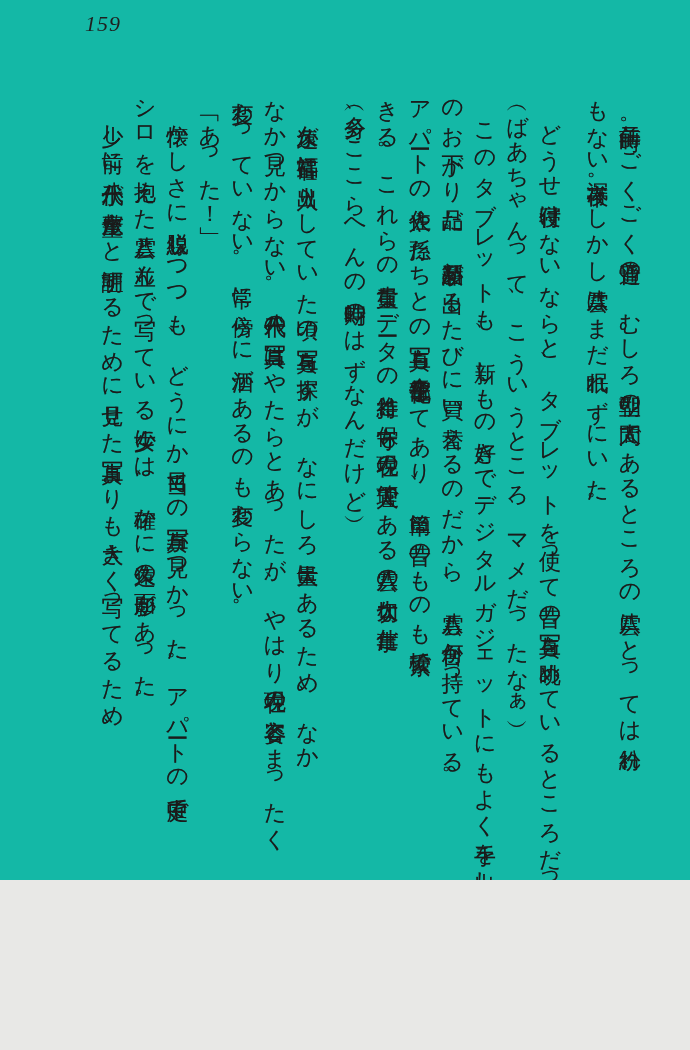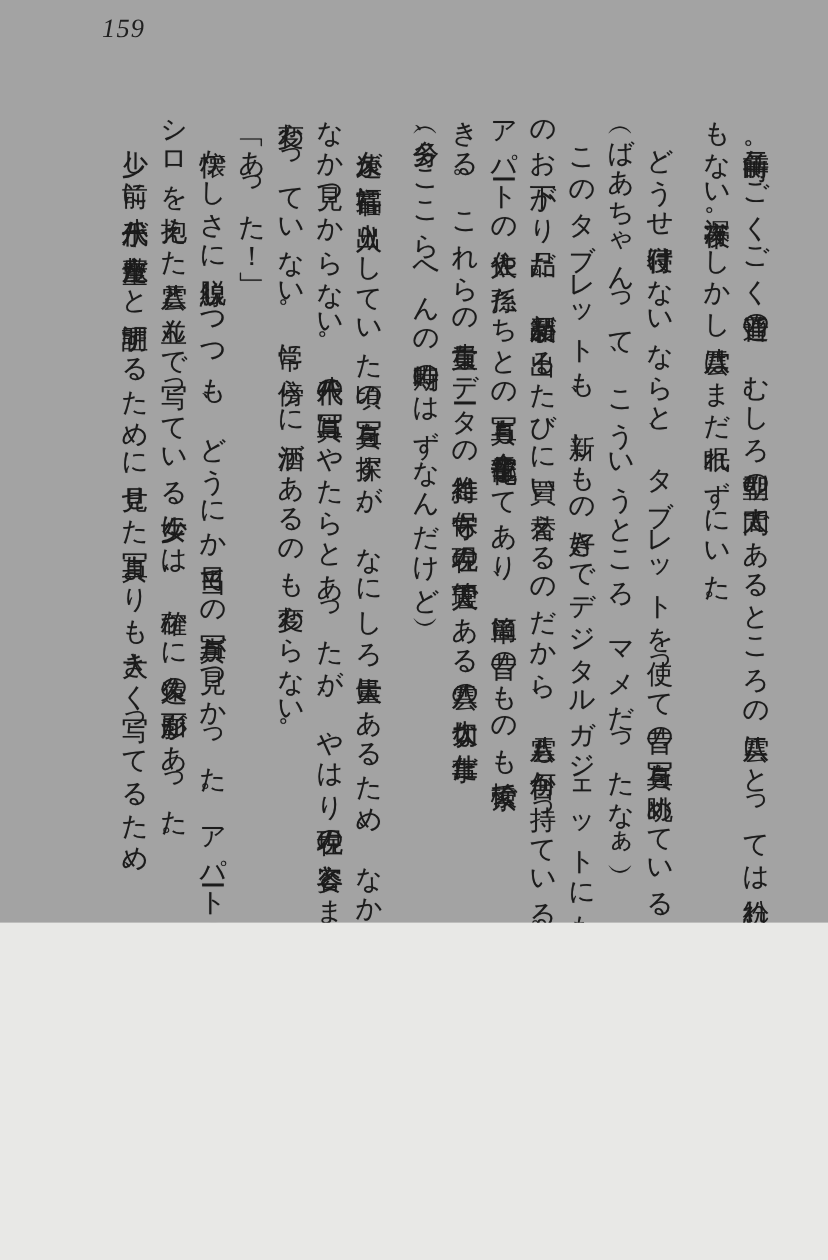--- a/index.html
+++ b/index.html
@@ -3,22 +3,22 @@
 <meta charset="utf-8">
 <style>
   html, body {
     margin: 0;
     padding: 0;
     background: #e8e8e6;
   }
   .page {
     position: relative;
     width: 690px;
-    height: 769px;
-    background: #a3a3a3;
+    height: 880px;
+    background: #14b8a6;
     overflow: hidden;
     font-family: "Liberation Serif", "DejaVu Serif", serif;
   }
   .page-number {
     position: absolute;
     top: 11px;
     left: 85px;
     font-style: italic;
     font-size: 22px;
     letter-spacing: 1px;

